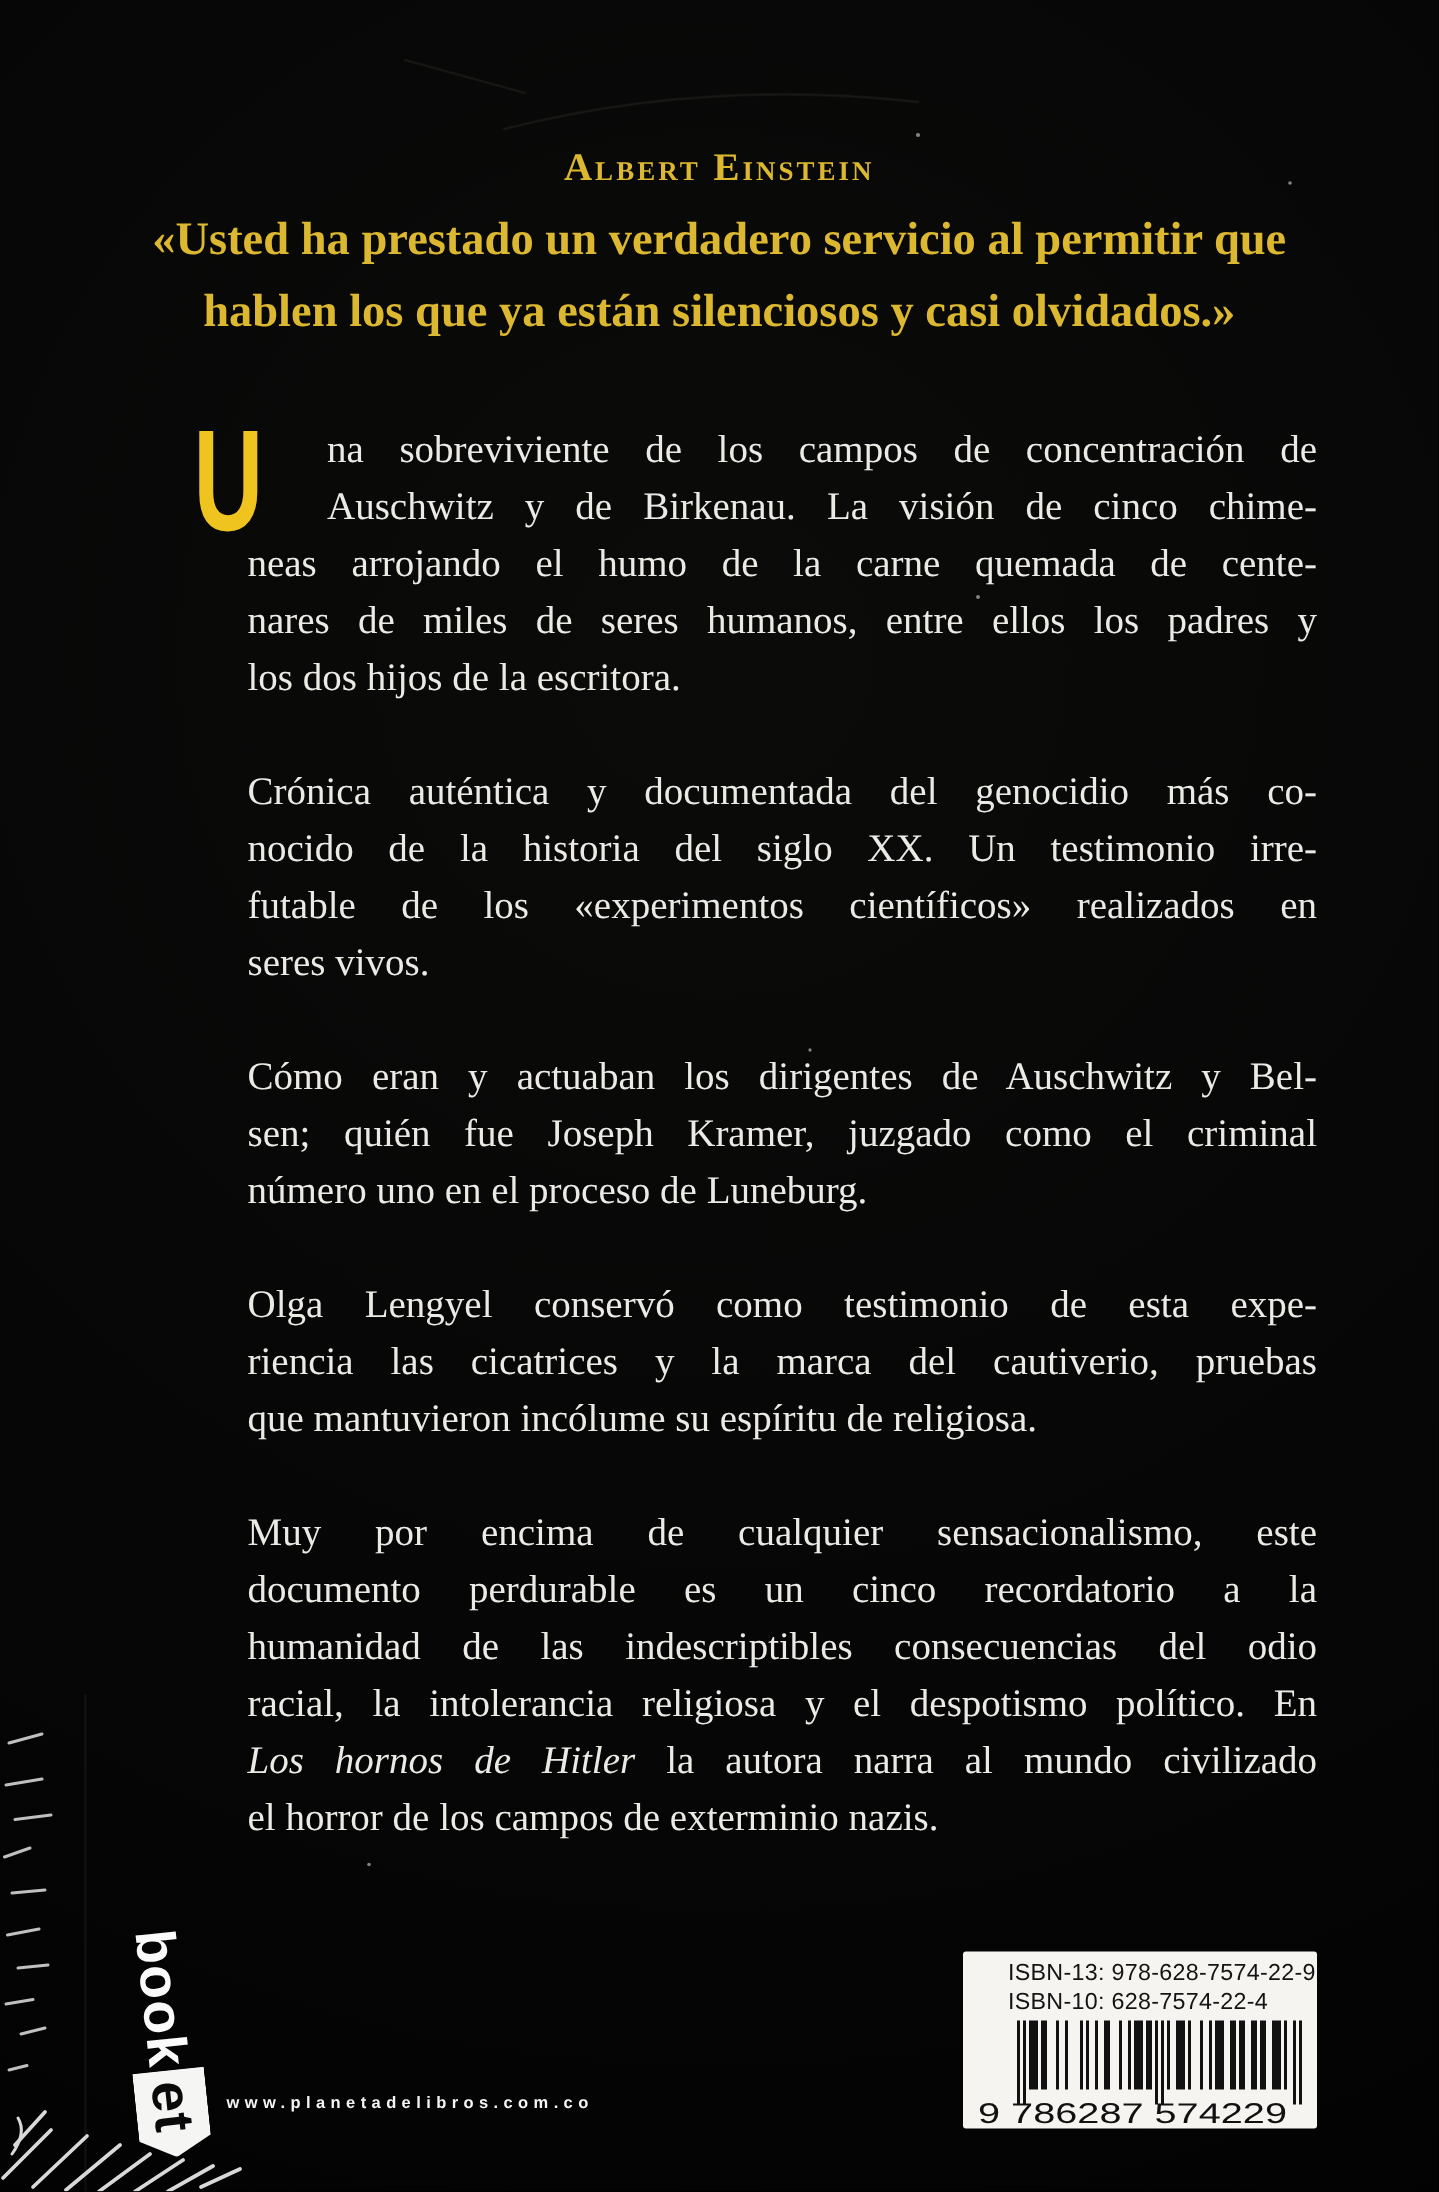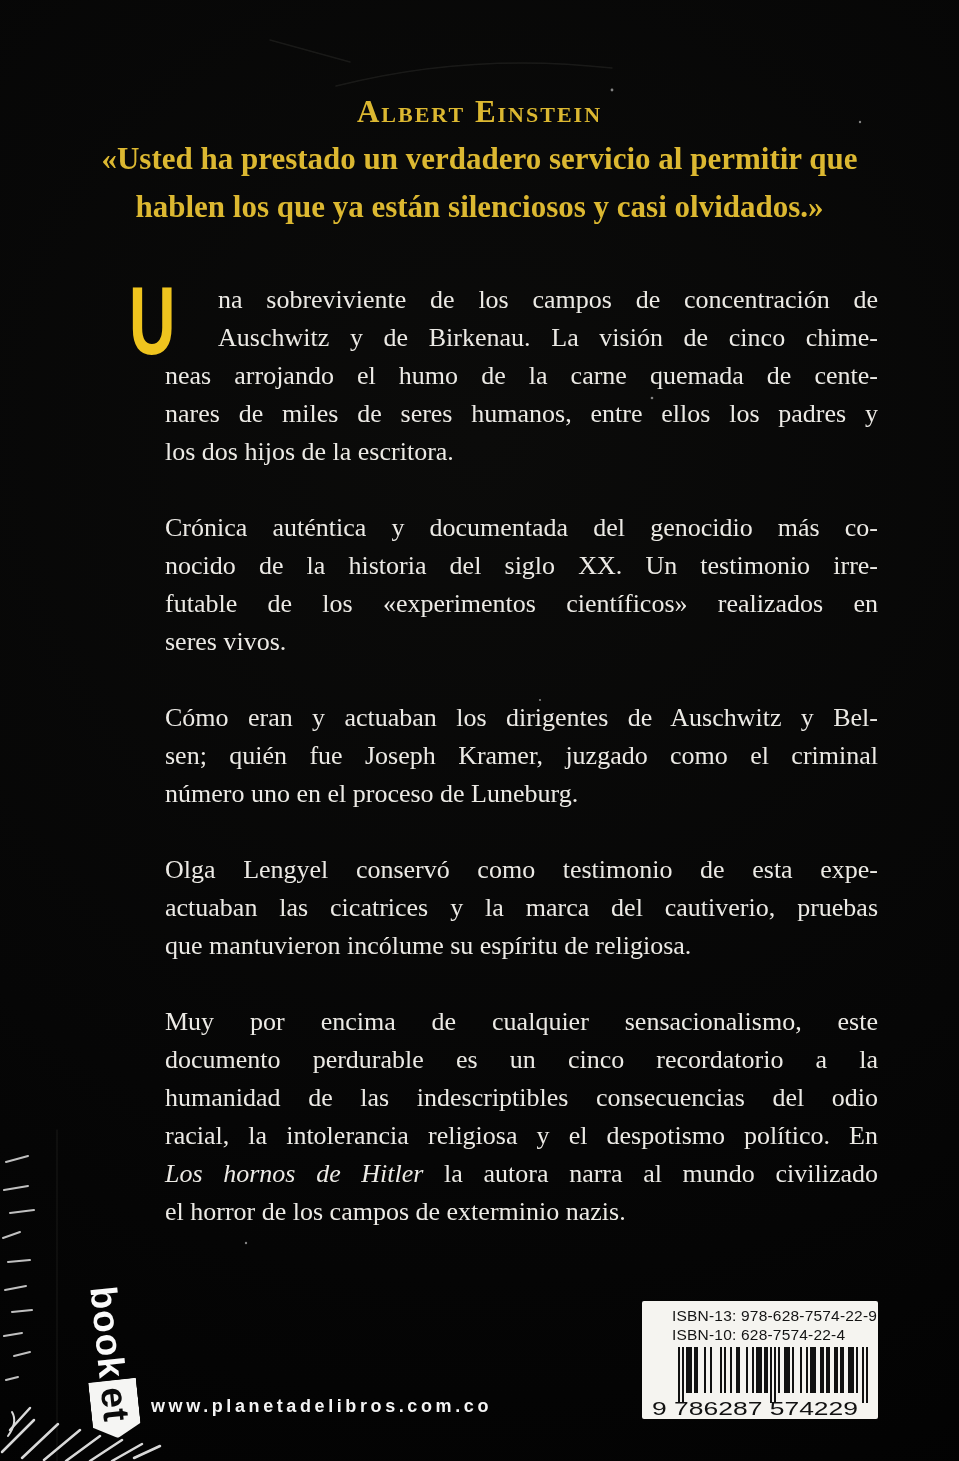--- a/index.html
+++ b/index.html
@@ -4,21 +4,21 @@
 <style>
   html,body{margin:0;padding:0;background:#000;}
   .photo{
     position:relative;width:959px;height:1461px;overflow:hidden;
     background:radial-gradient(140% 90% at 50% 30%, #0b0b0a 0%, #060606 55%, #010101 100%);
     font-family:"Liberation Serif", serif;
   }
   
   .quote-block{position:absolute;left:40px;right:40px;top:87px;font-weight:bold;font-size:31px;}
   .quote-block div.line{height:48px;line-height:48px;text-align:center;text-align-last:center;white-space:nowrap;}
-  .attribution{display:block;text-align:center;font-variant:small-caps;font-size:31px;letter-spacing:2px;line-height:46px;margin-top:2px;font-weight:bold;}
+  .attribution{display:block;text-align:center;font-variant:small-caps;font-size:26px;letter-spacing:2px;line-height:46px;margin-top:2px;font-weight:bold;}
   
   .synopsis{position:absolute;left:133px;top:281px;width:745px;font-size:26px;}
   .para{position:relative;margin:0 0 38px 0;}
   .para div.line{height:38px;line-height:38px;text-align:justify;text-align-last:justify;margin-left:32px;}
   .para div.line.last{text-align-last:left;}
   .para div.line em{font-style:italic;}
   .para-first div.line:nth-of-type(1),
   .para-first div.line:nth-of-type(2){padding-left:53px;}
   .dropcap{
     position:absolute;left:-4px;top:2px;
@@ -34,21 +34,21 @@
     letter-spacing:1px;color:#fafafa;white-space:nowrap;
   }
   .booket .et{
     display:inline-block;background:#f5f5f3;color:#0a0a0a;
     padding:3px 16px 3px 7px;margin-left:2px;
     clip-path:polygon(0 0,78% 0,100% 50%,78% 100%,0 100%);
   }
   .website{
     position:absolute;left:151px;top:1396px;
     font-family:"Liberation Sans", sans-serif;font-weight:bold;
-    font-size:18px;letter-spacing:3.6px;color:#f4f4f4;white-space:nowrap;
+    font-size:11px;letter-spacing:3.6px;color:#f4f4f4;white-space:nowrap;
   }
   
   .isbn-label{
     position:absolute;left:642px;top:1301px;width:236px;height:118px;
     background:#f5f4f0;color:#141414;border-radius:2px;
     font-family:"Liberation Sans", sans-serif;
     box-sizing:border-box;padding:6px 16px 0 30px;
   }
   .isbn-line{font-size:15.5px;line-height:18.5px;letter-spacing:0.2px;white-space:nowrap;}
   .barcode{position:absolute;left:0;top:44px;}
@@ -81,21 +81,21 @@
         <div class="line">futable de los «experimentos científicos» realizados en</div>
         <div class="line last">seres vivos.</div>
       </div>
     <div class="para">
         <div class="line">Cómo eran y actuaban los dirigentes de Auschwitz y Bel-</div>
         <div class="line">sen; quién fue Joseph Kramer, juzgado como el criminal</div>
         <div class="line last">número uno en el proceso de Luneburg.</div>
       </div>
     <div class="para">
         <div class="line">Olga Lengyel conservó como testimonio de esta expe-</div>
-        <div class="line">actuaban las cicatrices y la marca del cautiverio, pruebas</div>
+        <div class="line">riencia las cicatrices y la marca del cautiverio, pruebas</div>
         <div class="line last">que mantuvieron incólume su espíritu de religiosa.</div>
       </div>
     <div class="para">
         <div class="line">Muy por encima de cualquier sensacionalismo, este</div>
         <div class="line">documento perdurable es un cinco recordatorio a la</div>
         <div class="line">humanidad de las indescriptibles consecuencias del odio</div>
         <div class="line">racial, la intolerancia religiosa y el despotismo político. En</div>
         <div class="line"><em>Los hornos de Hitler</em> la autora narra al mundo civilizado</div>
         <div class="line last">el horror de los campos de exterminio nazis.</div>
       </div>

